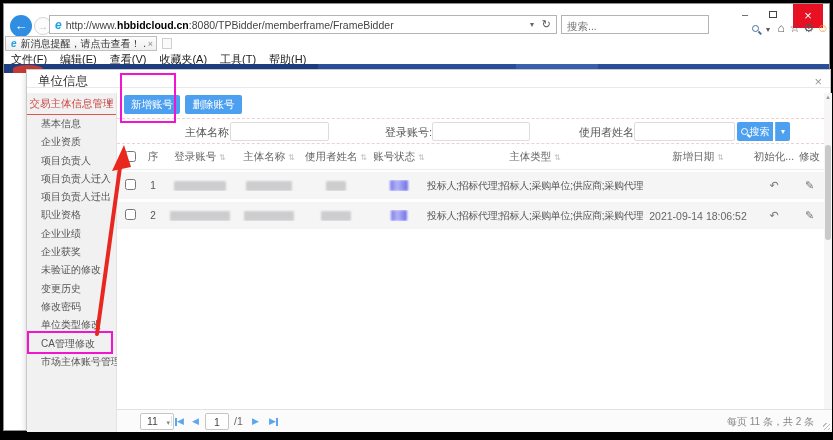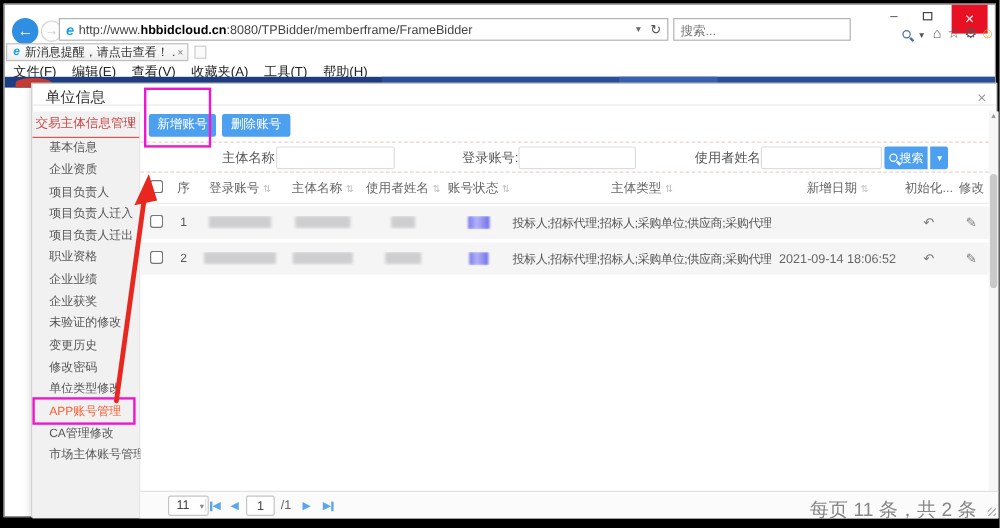--- a/index.html
+++ b/index.html
@@ -73,21 +73,21 @@
 
   
   .pager { position:absolute; left:0; top:316px; width:715px; height:23px; border-top:1px solid #e2e2e2; background:#fbfbfb; font-size:10.5px; color:#666; }
   .psel { position:absolute; left:13px; top:3px; width:34px; height:17px; border:1px solid #c5c5c5; border-radius:2px; background:#fff; line-height:15px; padding-left:6px; font-size:10.5px; color:#444;margin-left:10px; }
   .psel .caret { position:absolute; right:3px; top:1px; font-size:7px; color:#888; }
   .pdivider { position:absolute; left:53px; top:4px; color:#ddd; }
   .pnav { position:absolute; top:3px; height:17px; color:#5aa7f0; font-size:9px; line-height:17px; display:flex; align-items:center; }
   .pbar { display:inline-block; width:2px; height:8px; background:#5aa7f0; }
   .pinput { position:absolute; left:88px; top:3px; width:24px; height:17px; border:1px solid #c5c5c5; border-radius:2px; text-align:center; font-size:10.5px; color:#444; }
   .pof { position:absolute; left:117px; top:5px; }
-  .psummary { position:absolute; right:18px; top:5px; color:#888; font-size:16px; }
+  .psummary { position:absolute; right:18px; top:5px; color:#888; font-size:10px; }
   .grip { position:absolute; right:2px; bottom:2px; width:7px; height:7px; background:repeating-linear-gradient(135deg,transparent 0 2px,#bbb 2px 3px); }
 
   
   .pinkbox { position:absolute; border:2px solid #f016d0; background:transparent; z-index:50; }
   .arrow-svg { position:absolute; left:0; top:0; width:833px; height:440px; z-index:60; pointer-events:none; }
 </style>
 </head>
 <body>
 
 <div class="win">
@@ -157,21 +157,20 @@
         <div class="sb-item">项目负责人</div>
         <div class="sb-item">项目负责人迁入</div>
         <div class="sb-item">项目负责人迁出</div>
         <div class="sb-item">职业资格</div>
         <div class="sb-item">企业业绩</div>
         <div class="sb-item">企业获奖</div>
         <div class="sb-item">未验证的修改</div>
         <div class="sb-item">变更历史</div>
         <div class="sb-item">修改密码</div>
         <div class="sb-item">单位类型修改</div>
-        <div class="sb-item active">APP账号管理</div>
         <div class="sb-item">CA管理修改</div>
         <div class="sb-item">市场主体账号管理</div>
       </div>
     </div>
 
     <div class="content">
       <button class="btn-blue" style="left:7px; width:56px;">新增账号</button>
       <button class="btn-blue" style="left:68px; width:57px;">删除账号</button>
 
       <div class="filter-row">

